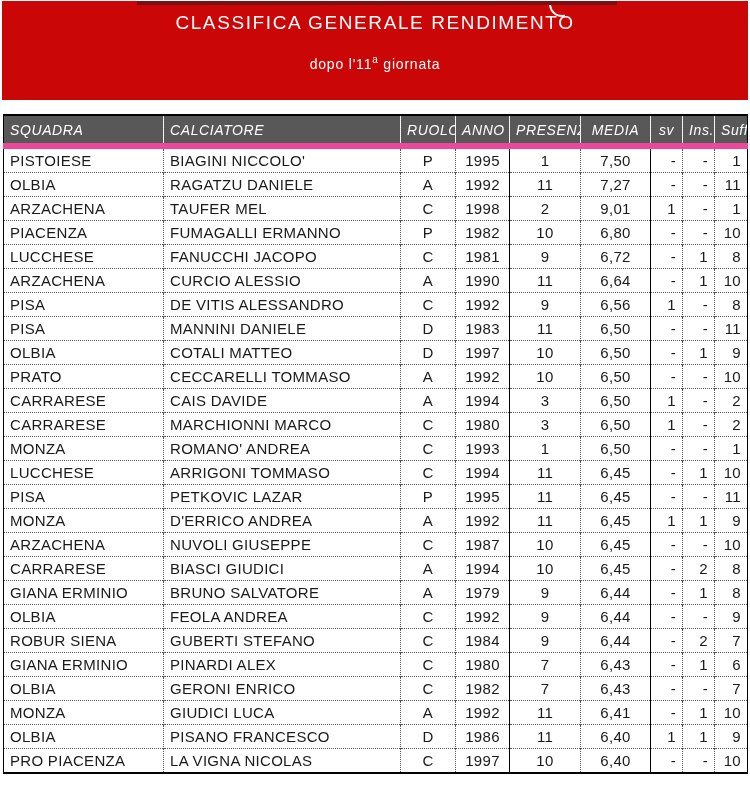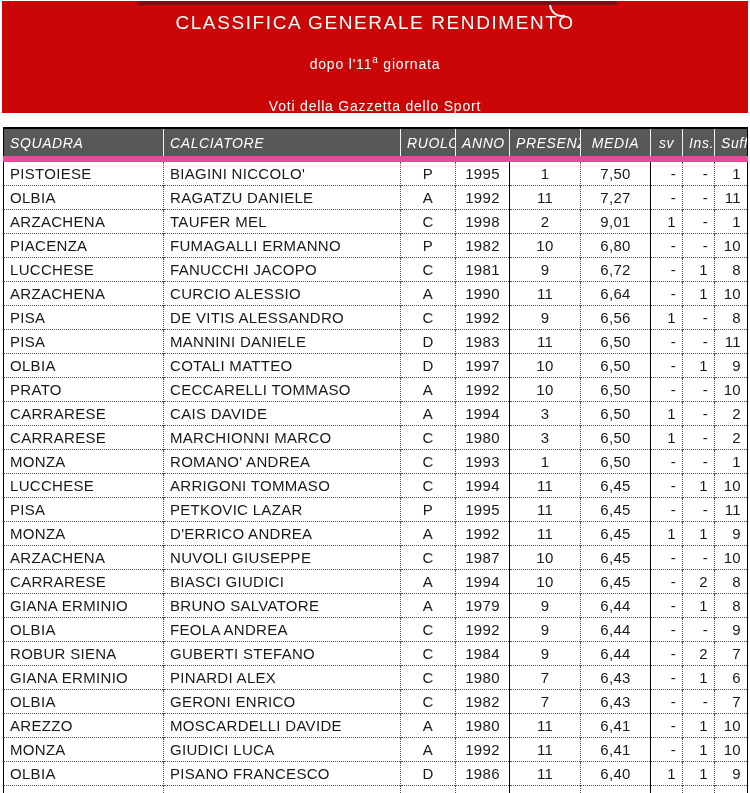--- a/index.html
+++ b/index.html
@@ -7,21 +7,21 @@
     width:750px;height:793px;
     font-family:"Liberation Sans",sans-serif;
     -webkit-font-smoothing:antialiased;
     overflow:hidden;
   }
 
   
   .banner{
     position:relative;
     margin:1px 2px 0 2px;
-    height:112px;
+    height:99px;
     background:#cb0607;
     color:#ffffff;
     text-align:center;
     overflow:hidden;
   }
   .banner .top-strip{
     position:absolute;top:0;left:135px;width:480px;height:4px;
     background:#7a1014;
   }
   .banner .arc-clip{
@@ -373,31 +373,20 @@
           <td>GERONI ENRICO</td>
           <td>C</td>
           <td>1982</td>
           <td>7</td>
           <td>6,43</td>
           <td>-</td>
           <td>-</td>
           <td>7</td>
         </tr>
         <tr>
-          <td>AREZZO</td>
-          <td>MOSCARDELLI DAVIDE</td>
-          <td>A</td>
-          <td>1980</td>
-          <td>11</td>
-          <td>6,41</td>
-          <td>-</td>
-          <td>1</td>
-          <td>10</td>
-        </tr>
-        <tr>
           <td>MONZA</td>
           <td>GIUDICI LUCA</td>
           <td>A</td>
           <td>1992</td>
           <td>11</td>
           <td>6,41</td>
           <td>-</td>
           <td>1</td>
           <td>10</td>
         </tr>

